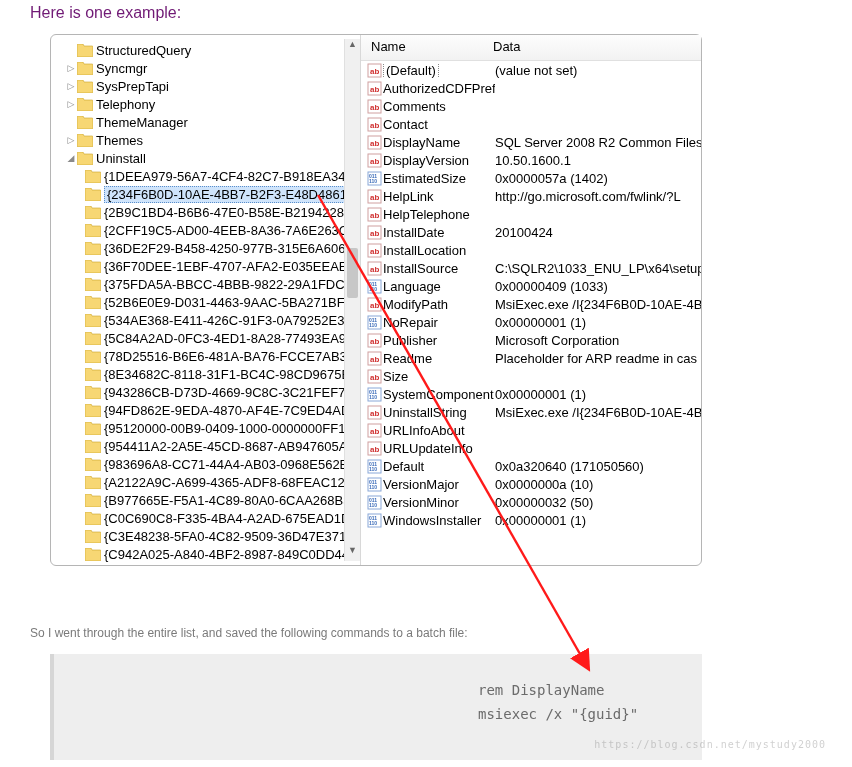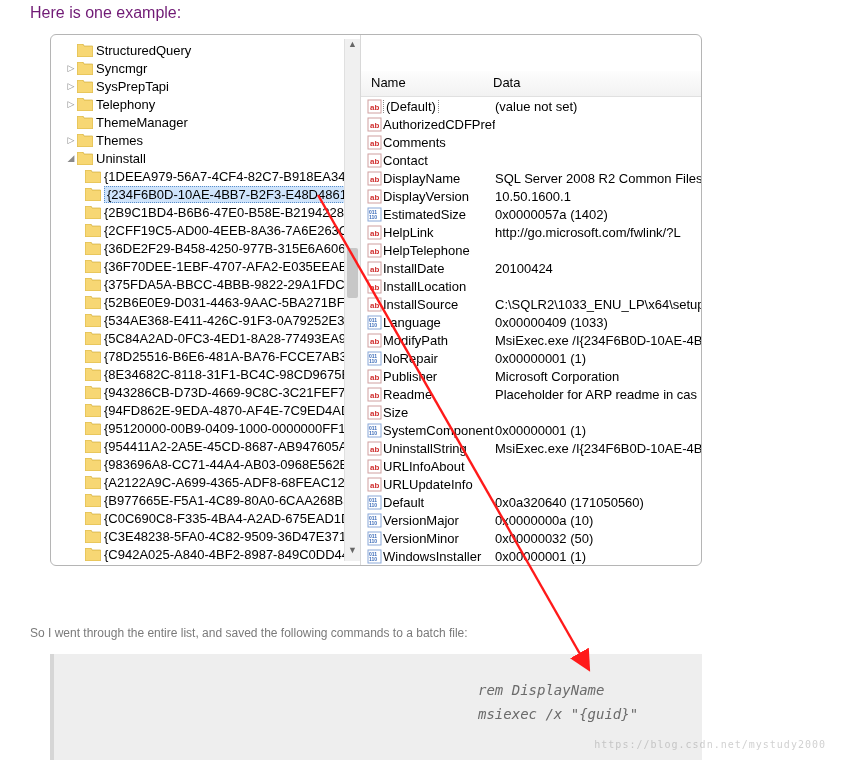--- a/index.html
+++ b/index.html
@@ -31,21 +31,20 @@
     width: 310px;
     border-right: 1px solid #d8d8d8;
     overflow: hidden;
     position: relative;
     padding-top: 6px;
   }
   .valpane {
     flex: 1;
     overflow: hidden;
     position: relative;
-    margin-top: 36px;
   }
   .valheader {
     display: flex;
     padding: 4px 0 6px 4px;
     border-bottom: 1px solid #e0e0e0;
     font-weight: normal;
     color: #000;
     background: linear-gradient(#fdfdfd,#f2f2f2);
   }
   .valheader .col-name { width: 128px; padding-left: 6px;}
@@ -104,21 +103,20 @@
   }
   .codeblock {
     margin: 0 0 0 50px;
     width: 652px;
     background:#eeeeee;
     border-left:4px solid #d6d6d6;
     padding: 24px 0 34px 0;
     font-family: "Consolas", monospace;
     font-size: 14px;
     color:#6b6b6b;
-    font-style:italic;
   }
   .codeblock .line { padding-left: 424px; line-height: 24px;}
   .watermark {
     position:absolute;
     right: 26px;
     bottom: 10px;
     font-family: monospace;
     font-size: 10px;
     color: rgba(120,120,120,0.35);
     letter-spacing: 1px;

